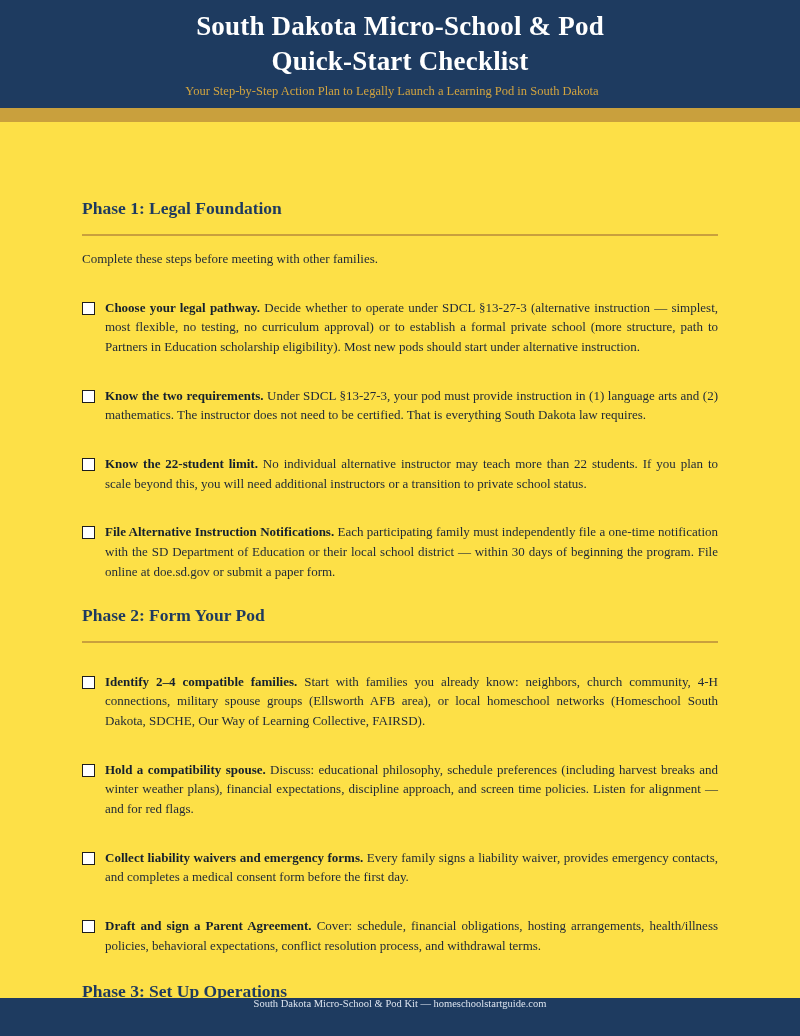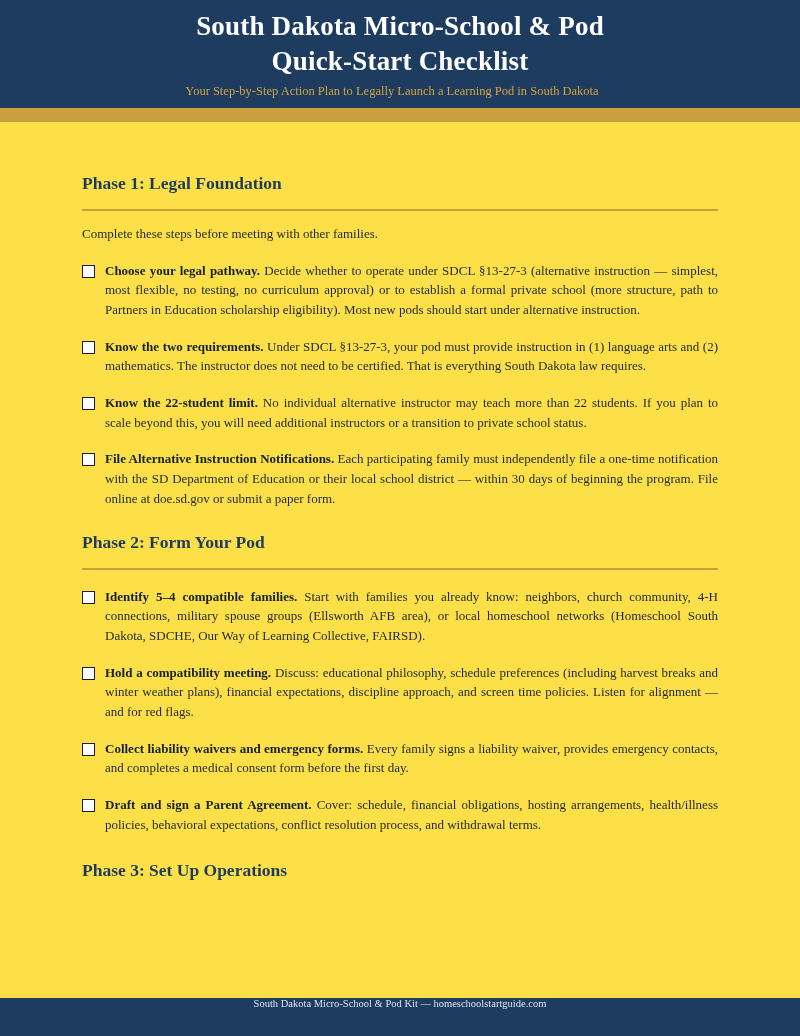--- a/index.html
+++ b/index.html
@@ -41,36 +41,36 @@
   .content {
     padding: 0 82px;
     color: #1d2737;
   }
   .phase-heading {
     margin: 0;
     color: #1e3a5f;
     font-size: 17.5px;
     font-weight: bold;
   }
-  .section-1 .phase-heading { margin-top: 51px; }
+  .section-1 .phase-heading { margin-top: 76px; }
   .section-2 .phase-heading { margin-top: 23px; }
   .section-3 .phase-heading { margin-top: 25px; }
   .rule {
     border: none;
     border-top: 2px solid #c9a03d;
     margin: 15px 0 0 0;
   }
   .intro {
     margin: 13px 0 0 0;
     font-size: 13px;
     line-height: 19.5px;
   }
   .check-item {
     display: flex;
-    margin-top: 17px;
+    margin-top: 29px;
     align-items: flex-start;
   }
   .checkbox {
     flex: none;
     width: 11px;
     height: 11px;
     border: 1.2px solid #1d1d1d;
     margin: 4px 10px 0 0;
     background: #ffffff;
   }
@@ -138,25 +138,25 @@
         <p class="item-text"><strong>File Alternative Instruction Notifications.</strong> <span>Each participating family must independently file a one-time notification with the SD Department of Education or their local school district — within 30 days of beginning the program. File online at doe.sd.gov or submit a paper form.</span></p>
       </div>
     </section>
 
     <section class="section-2">
       <h2 class="phase-heading">Phase 2: Form Your Pod</h2>
       <hr class="rule">
 
       <div class="check-item">
         <span class="checkbox"></span>
-        <p class="item-text"><strong>Identify 5–4 compatible families.</strong> <span>Start with families you already know: neighbors, church community, 4-H connections, military spouse groups (Ellsworth AFB area), or local homeschool networks (Homeschool South Dakota, SDCHE, Our Way of Learning Collective, FAIRSD).</span></p>
+        <p class="item-text"><strong>Identify 2–4 compatible families.</strong> <span>Start with families you already know: neighbors, church community, 4-H connections, military spouse groups (Ellsworth AFB area), or local homeschool networks (Homeschool South Dakota, SDCHE, Our Way of Learning Collective, FAIRSD).</span></p>
       </div>
       <div class="check-item">
         <span class="checkbox"></span>
-        <p class="item-text"><strong>Hold a compatibility meeting.</strong> <span>Discuss: educational philosophy, schedule preferences (including harvest breaks and winter weather plans), financial expectations, discipline approach, and screen time policies. Listen for alignment — and for red flags.</span></p>
+        <p class="item-text"><strong>Hold a compatibility spouse.</strong> <span>Discuss: educational philosophy, schedule preferences (including harvest breaks and winter weather plans), financial expectations, discipline approach, and screen time policies. Listen for alignment — and for red flags.</span></p>
       </div>
       <div class="check-item">
         <span class="checkbox"></span>
         <p class="item-text"><strong>Collect liability waivers and emergency forms.</strong> <span>Every family signs a liability waiver, provides emergency contacts, and completes a medical consent form before the first day.</span></p>
       </div>
       <div class="check-item">
         <span class="checkbox"></span>
         <p class="item-text"><strong>Draft and sign a Parent Agreement.</strong> <span>Cover: schedule, financial obligations, hosting arrangements, health/illness policies, behavioral expectations, conflict resolution process, and withdrawal terms.</span></p>
       </div>
     </section>

